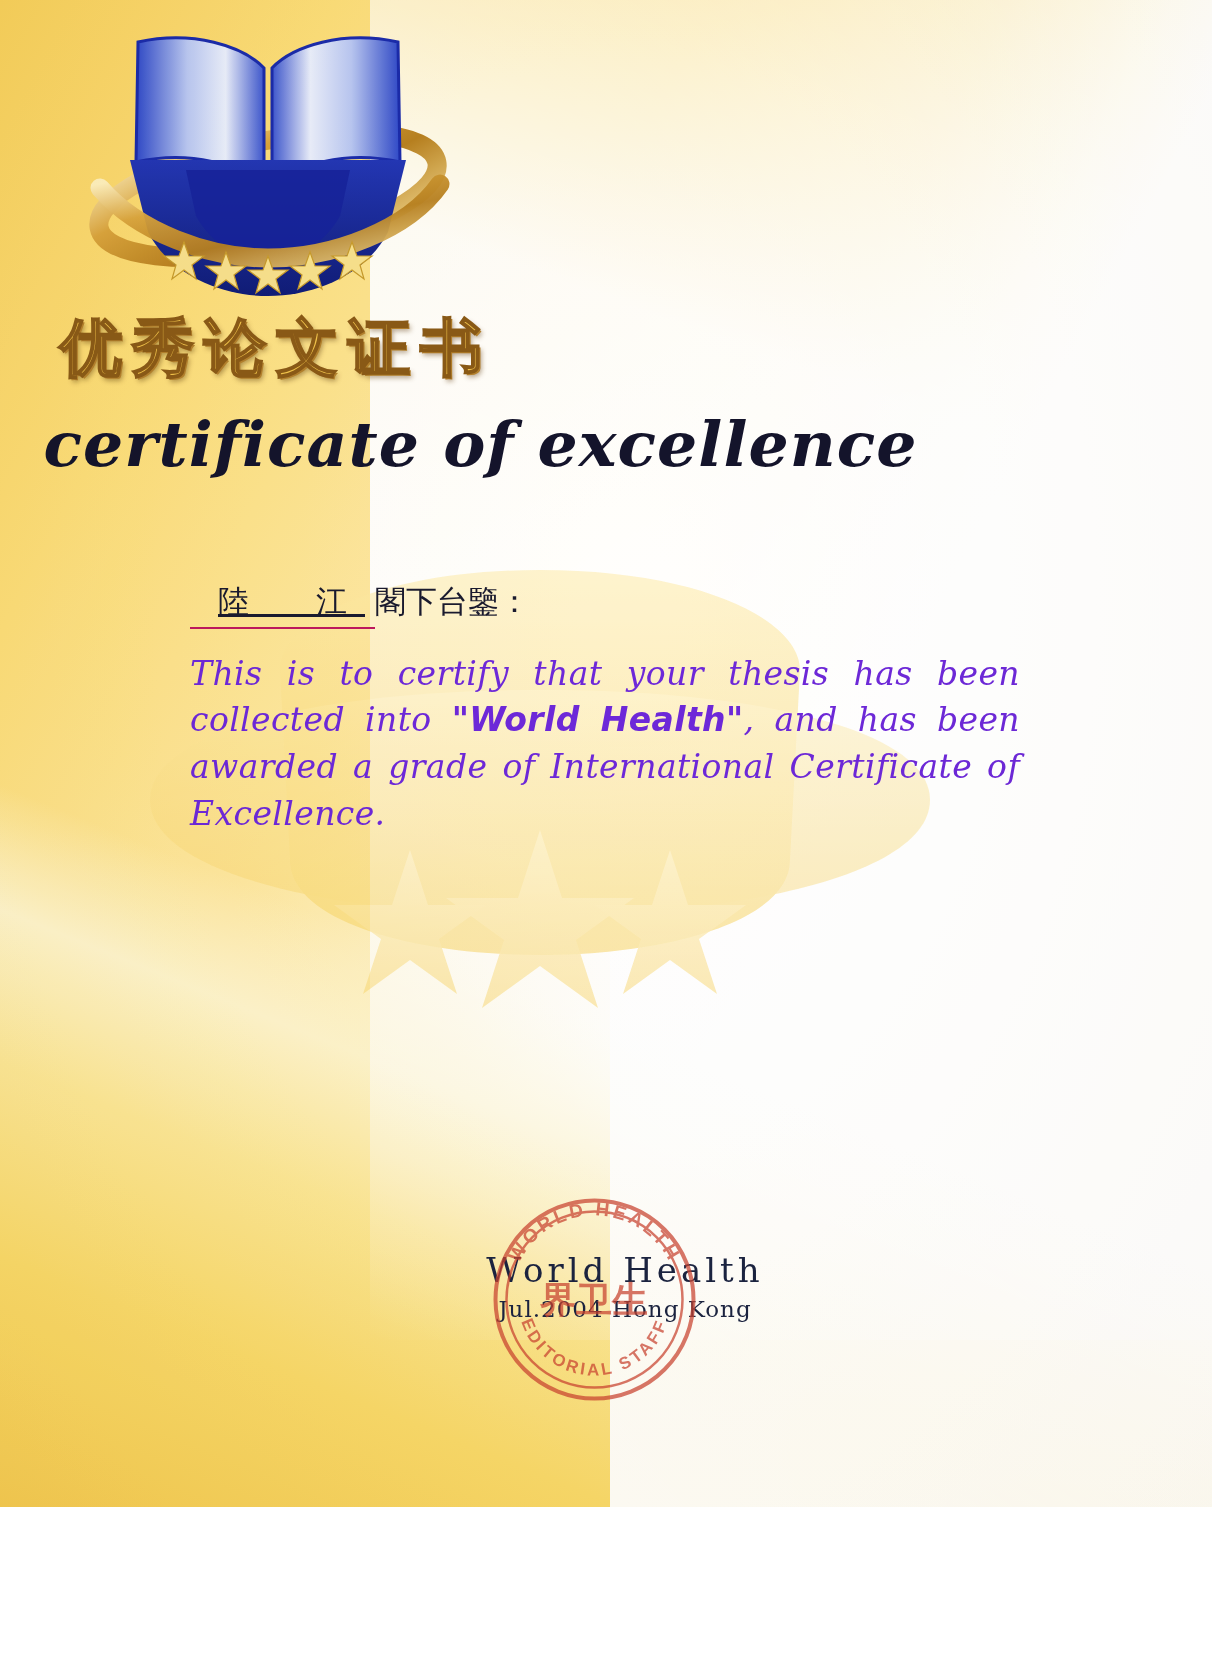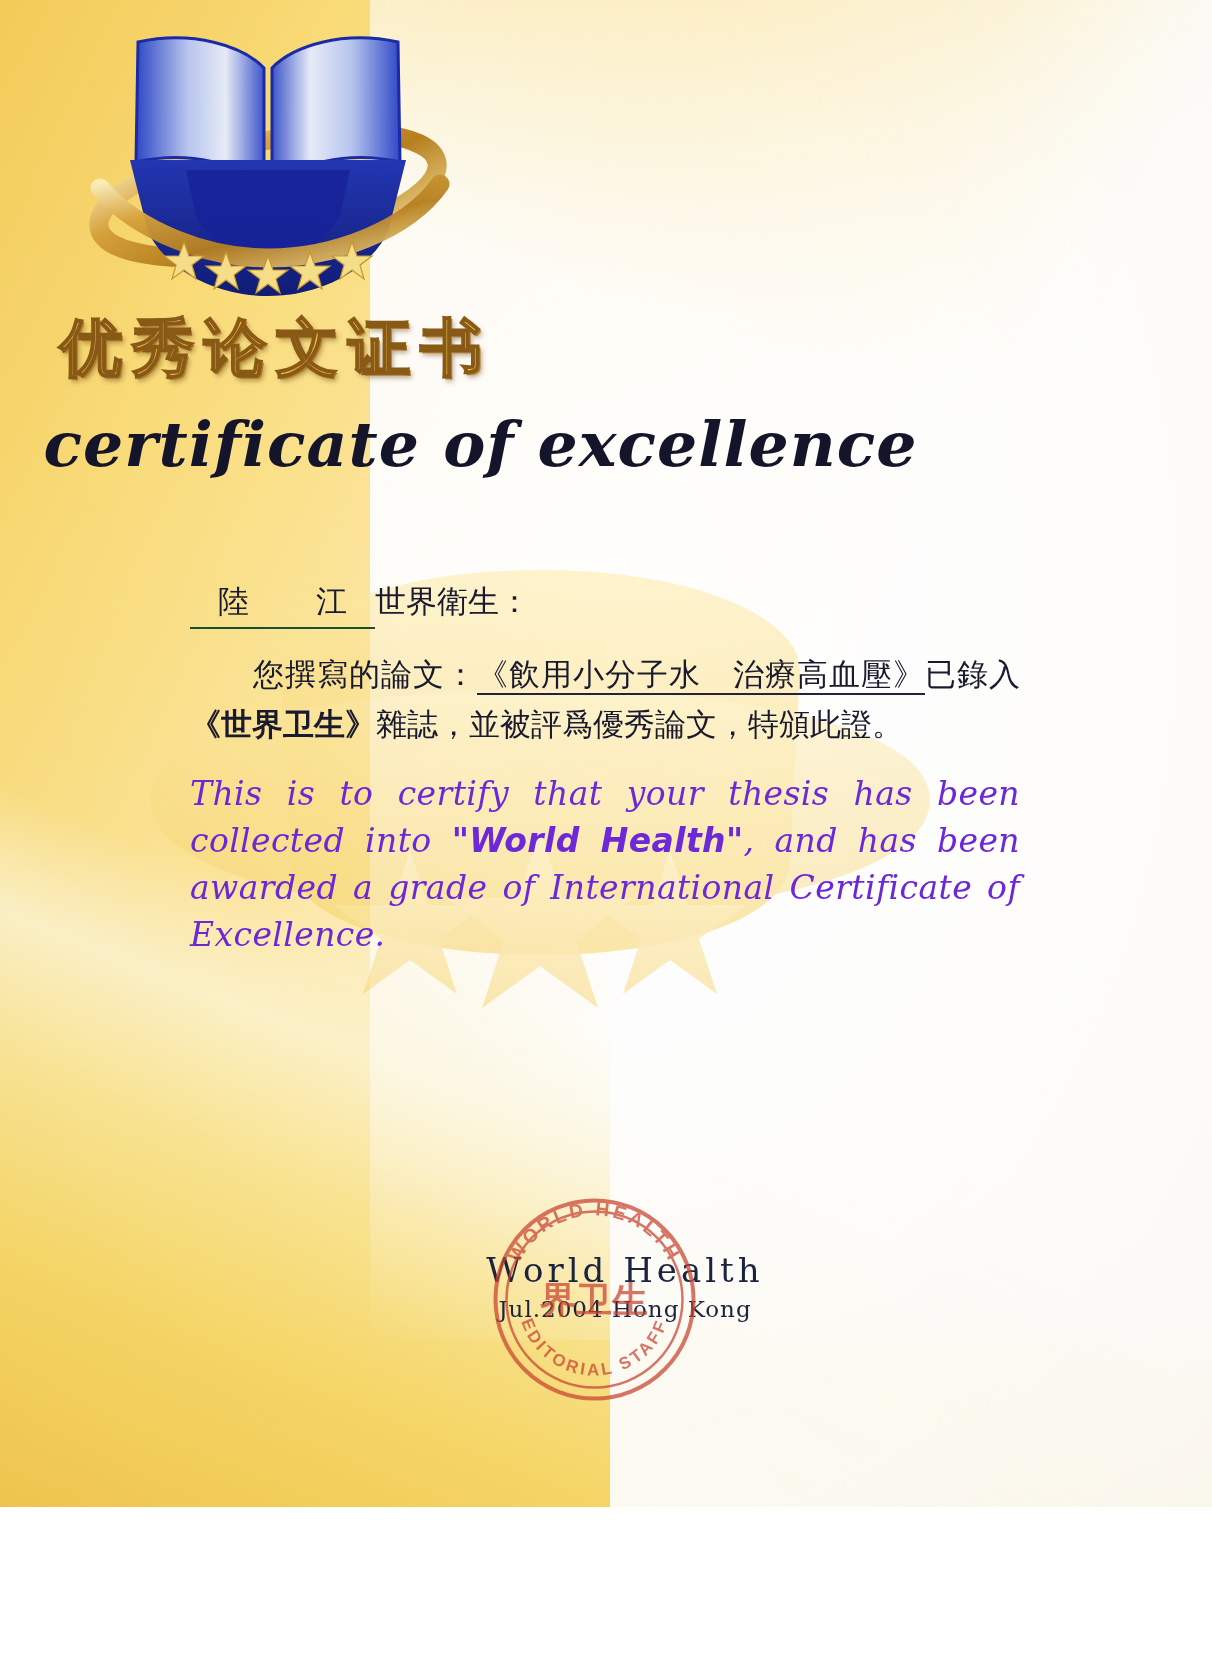--- a/index.html
+++ b/index.html
@@ -142,24 +142,25 @@
   .salutation {
     font-family: "DejaVu Sans", sans-serif;
     font-size: 31px;
     line-height: 1.5;
     white-space: nowrap;
   }
   .name-blank {
     display: inline-block;
     min-width: 150px;
     text-align: right;
-    border-bottom: 2px solid #14532d;
+    border-bottom: 2px solid #be185d;
     padding: 0 10px 2px 10px;
     letter-spacing: 18px;
     text-indent: 18px;
+    text-decoration: underline;
   }
   .para-cn {
     margin-top: 20px;
     font-family: "DejaVu Sans", sans-serif;
     font-size: 31px;
     line-height: 1.62;
     text-align: justify;
   }
   .para-cn .indent { display: inline-block; width: 62px; }
   .thesis-title {
@@ -296,26 +297,23 @@
       <polygon points="274,222 279,236 294,236 282,245 286,259 274,250 262,259 266,245 254,236 269,236"></polygon>
     </g>
   </svg>
 
   <div class="title-cn">优秀论文证书</div>
   <div class="title-en">certificate of excellence</div>
 
   <div class="body-block">
 
     <div class="salutation">
-      <span class="name-blank">陸　江</span><span>世界衛生：</span>
+      <span class="name-blank">陸　江</span><span>閣下台鑒：</span>
     </div>
 
-    <div class="para-cn">
-      <span class="indent"></span><span>您撰寫的論文：</span><span class="thesis-title">《飲用小分子水　治療高血壓》</span><span>已錄入</span><span class="journal-bold">《世界卫生》</span><span>雜誌，並被評爲優秀論</span><span>文，特頒此證。</span>
-    </div>
 
     <div class="para-en">
       <span>This is to certify that your thesis has been collected into</span>
       <span class="strong">"World Health"</span><span>, and has been awarded a grade of International Certificate of Excellence.</span>
     </div>
 
   </div>
 
   <div class="sign-block">
     <div class="sign-en">World Health</div>

